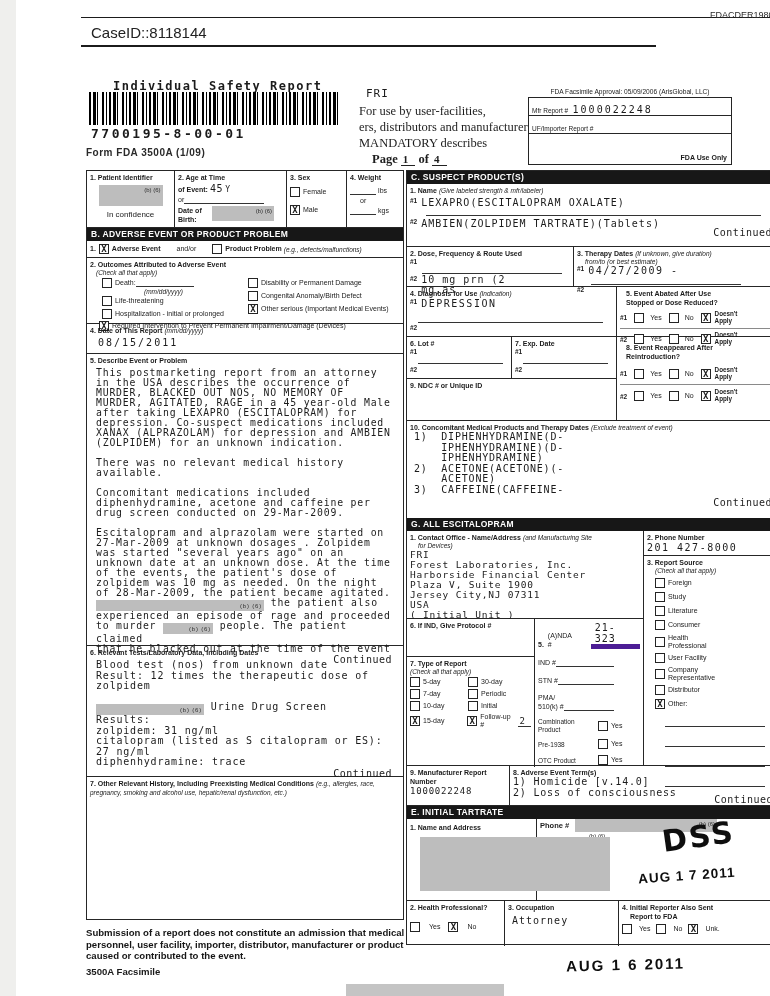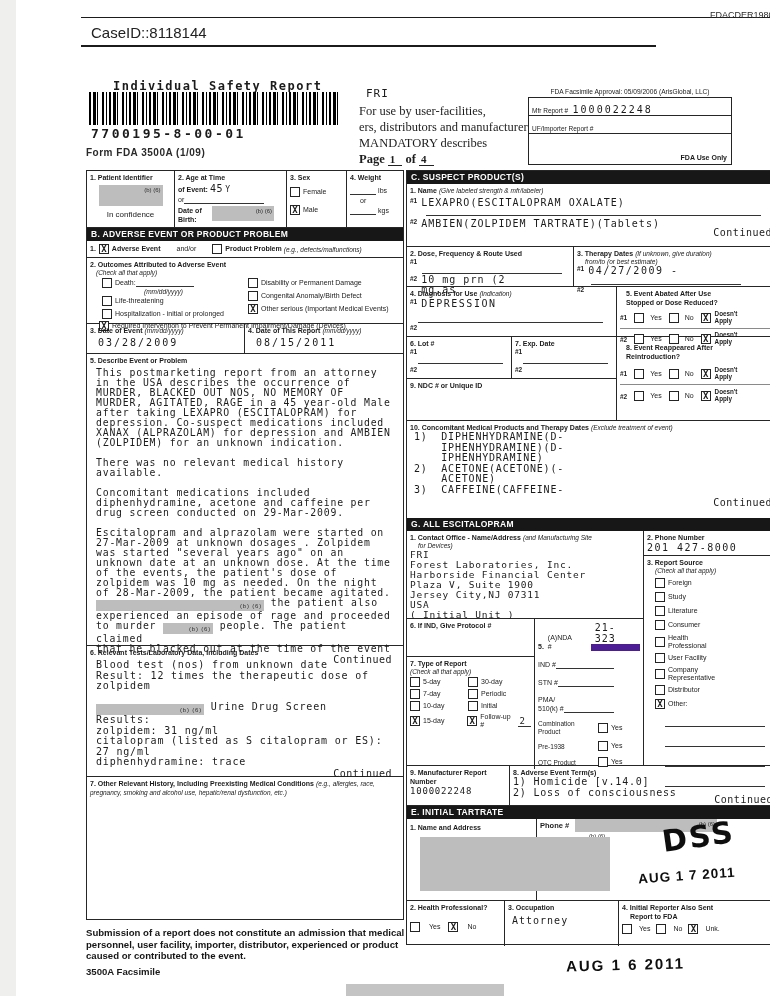--- a/index.html
+++ b/index.html
@@ -51,21 +51,21 @@
   <div class="abs mono" style="left:97px;top:79px;font-size:12px;font-weight:bold;letter-spacing:1.5px">Individual Safety Report</div>
   <div class="abs bc-stripes" style="left:73px;top:92px;width:252px;height:33px"></div>
   <div class="abs mono" style="left:75px;top:126px;font-size:13px;font-weight:bold;letter-spacing:2.5px">7700195-8-00-01</div>
   <div class="abs garbled" style="left:70px;top:147px">Form FDA 3500A (1/09)</div>
 
   <div class="abs mono" style="left:350px;top:87px;font-size:11px;letter-spacing:1px">FRI</div>
   <div class="abs serif" style="left:343px;top:103px;font-size:12.5px;line-height:16px;color:#1d1d1d">
     <div>For use by user-facilities,</div>
     <div>ers, distributors and manufacturers</div>
     <div>MANDATORY describes</div>
-    <div style="font-weight:bold">
+    <div style="margin-left:13px;font-weight:bold">
       <span>Page</span>
       <span style="border-bottom:1px solid #222;padding:0 7px 0 2px;font-size:11px">1</span>
       <span>of</span>
       <span style="border-bottom:1px solid #222;padding:0 8px 0 2px;font-size:11px">4</span>
     </div>
   </div>
 
   <div class="abs" style="left:510px;top:88px;width:208px;font-size:6.6px;text-align:center;color:#232323">FDA Facsimile Approval: 05/09/2006 (ArisGlobal, LLC)</div>
   <div class="abs" style="left:512px;top:97px;width:204px;height:68px;border:1.5px solid #242424;background:#fff">
     <div class="bb" style="height:18px;padding:1px 3px">
@@ -168,25 +168,20 @@
           </div>
         </div>
       </div>
       <div class="cbrow" style="padding-left:9px;margin-top:2px">
         <span class="cb">X</span>
         <span class="cblab" style="font-weight:normal">Required Intervention to Prevent Permanent Impairment/Damage (Devices)</span>
       </div>
     </div>
 
     <div class="row bb" style="height:30px">
-      <div class="cell br" style="width:50%">
-        <span class="lbl">3. Date of Event</span>
-        <span class="hint">(mm/dd/yyyy)</span>
-        <div class="mono val" style="margin:2px 0 0 8px;letter-spacing:2px">03/28/2009</div>
-      </div>
       <div class="cell" style="width:50%">
         <span class="lbl">4. Date of This Report</span>
         <span class="hint">(mm/dd/yyyy)</span>
         <div class="mono val" style="margin:2px 0 0 8px;letter-spacing:2px">08/15/2011</div>
       </div>
     </div>
 
     <div class="cell bb" style="height:292px">
       <div class="lbl">5. Describe Event or Problem</div>
       <div class="mono desc"><span>This postmarketing report from an attorney
@@ -233,21 +228,21 @@
 diphenhydramine: trace</span></div>
       <div class="cont mono">Continued</div>
     </div>
 
     <div class="cell" style="height:131px">
       <span class="lbl">7. Other Relevant History, Including Preexisting Medical Conditions</span>
       <span class="hint">(e.g., allergies, race, pregnancy, smoking and alcohol use, hepatic/renal dysfunction, etc.)</span>
     </div>
   </div>
 
-  <div class="abs" style="left:70px;top:927px;width:322px;font-size:9.6px;font-weight:bold;line-height:11.5px;color:#161616">Submission of a report does not constitute an admission that medical personnel, user facility, importer, distributor, experienced or product caused or contributed to the event.</div>
+  <div class="abs" style="left:70px;top:927px;width:322px;font-size:9.6px;font-weight:bold;line-height:11.5px;color:#161616">Submission of a report does not constitute an admission that medical personnel, user facility, importer, distributor, manufacturer or product caused or contributed to the event.</div>
   <div class="abs" style="left:70px;top:966px;font-size:9.6px;font-weight:bold">3500A Facsimile</div>
 
   <div class="col" style="left:390px;top:170px;width:378px;height:775px">
 
     <div class="bar">C. SUSPECT PRODUCT(S)</div>
 
     <div class="cell bb" style="height:63px">
       <div><span class="lbl">1. Name</span> <span class="hint">(Give labeled strength &amp; mfr/labeler)</span></div>
       <div style="display:flex;margin-top:2px">
           <span class="pnum">#1</span>
@@ -444,21 +439,21 @@
                     <span class="cblab" style="font-weight:normal">Follow-up #</span>
                     <span class="mono" style="font-size:9px;border-bottom:1px solid #333;padding:0 6px 0 2px;margin-left:2px">2</span>
                   </div>
               </div>
             </div>
           </div>
           <div class="cell" style="flex:1">
             <div class="fieldline" style="margin-top:1px">
               <span class="lbl" style="margin-right:4px">5.</span>
               <span class="lbl" style="font-weight:normal">(A)NDA #</span>
-              <span class="mono val" style="border-bottom:7px solid #4c1d95;padding:0 4px;letter-spacing:1px;margin-left:14px">21-323</span>
+              <span class="mono val" style="border-bottom:5px solid #4c1d95;padding:0 4px;letter-spacing:1px;margin-left:14px">21-323</span>
             </div>
             <div class="fieldline" style="margin-top:9px">
                 <span class="lbl" style="font-weight:normal">IND #</span>
                 <span class="uline" style="width:58px"></span>
               </div>
             <div class="fieldline" style="margin-top:9px">
                 <span class="lbl" style="font-weight:normal">STN #</span>
                 <span class="uline" style="width:56px"></span>
               </div>
             <div class="lbl" style="font-weight:normal;margin-top:8px">PMA/</div>

